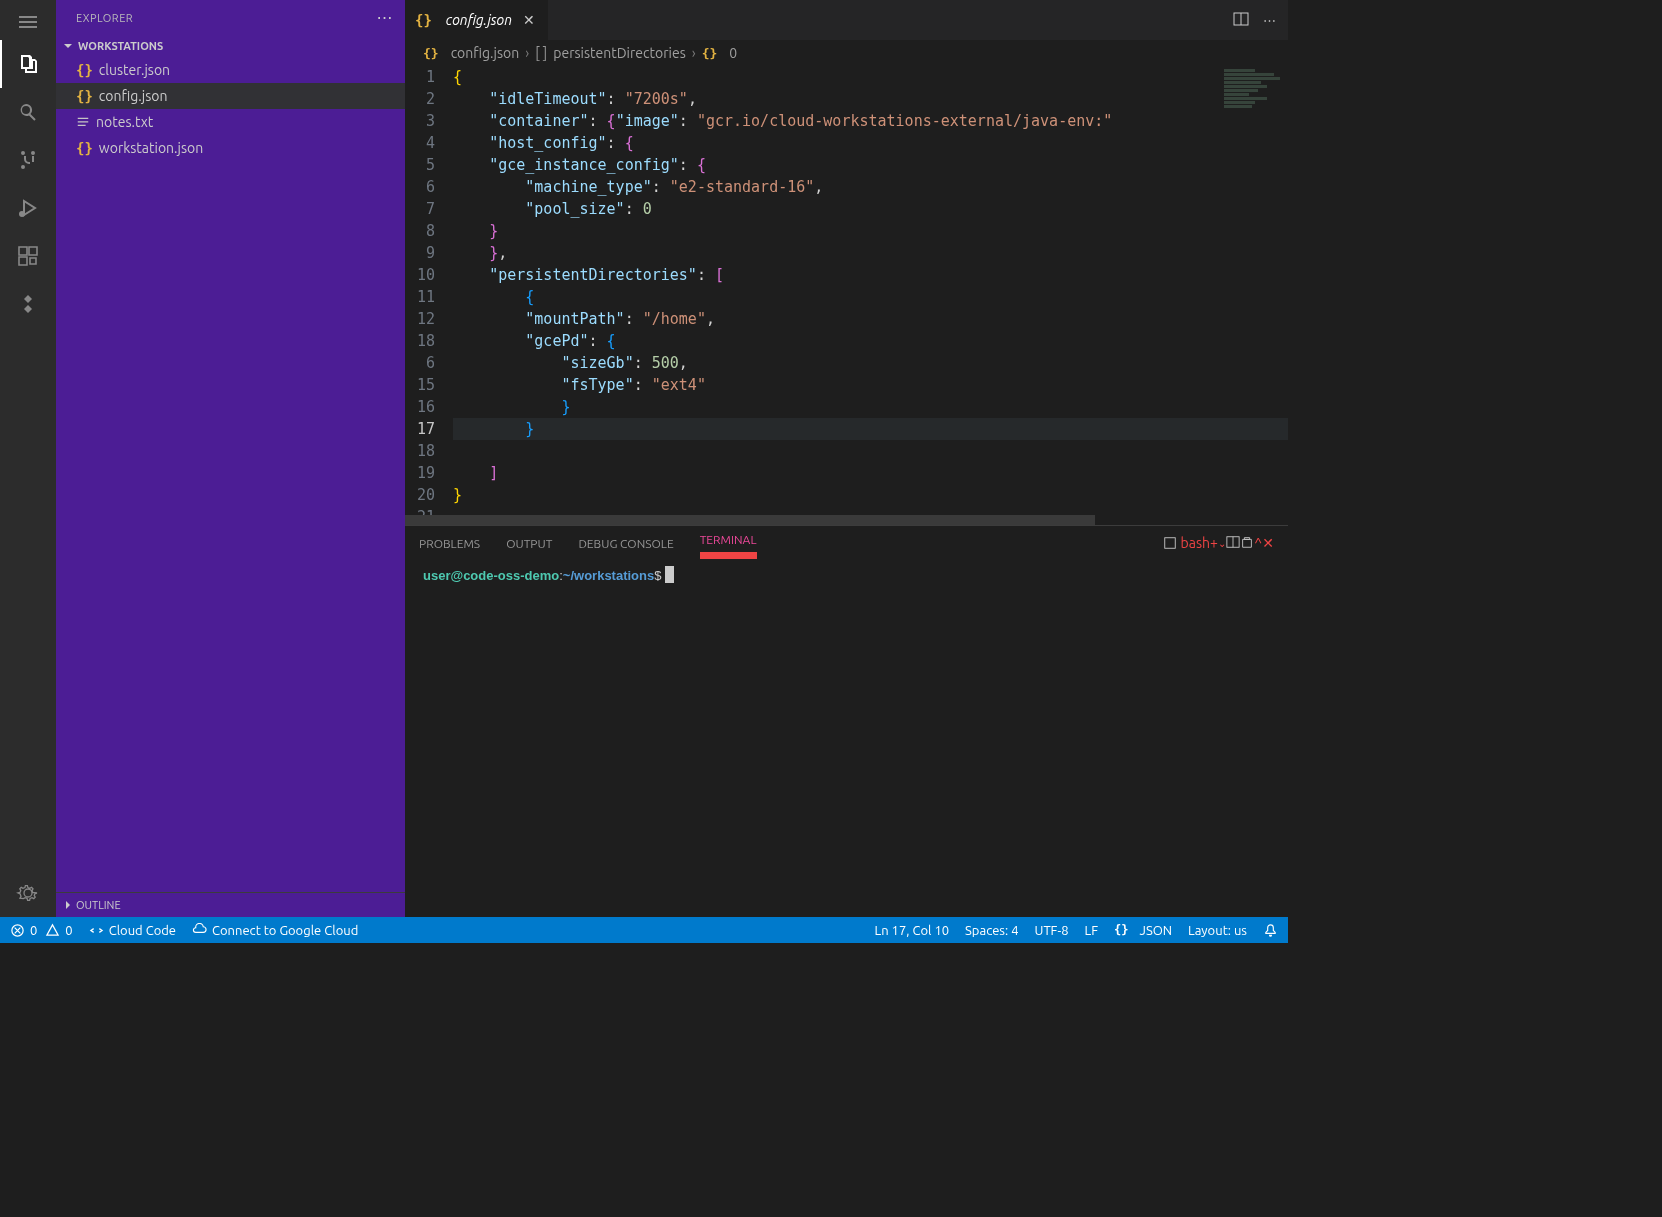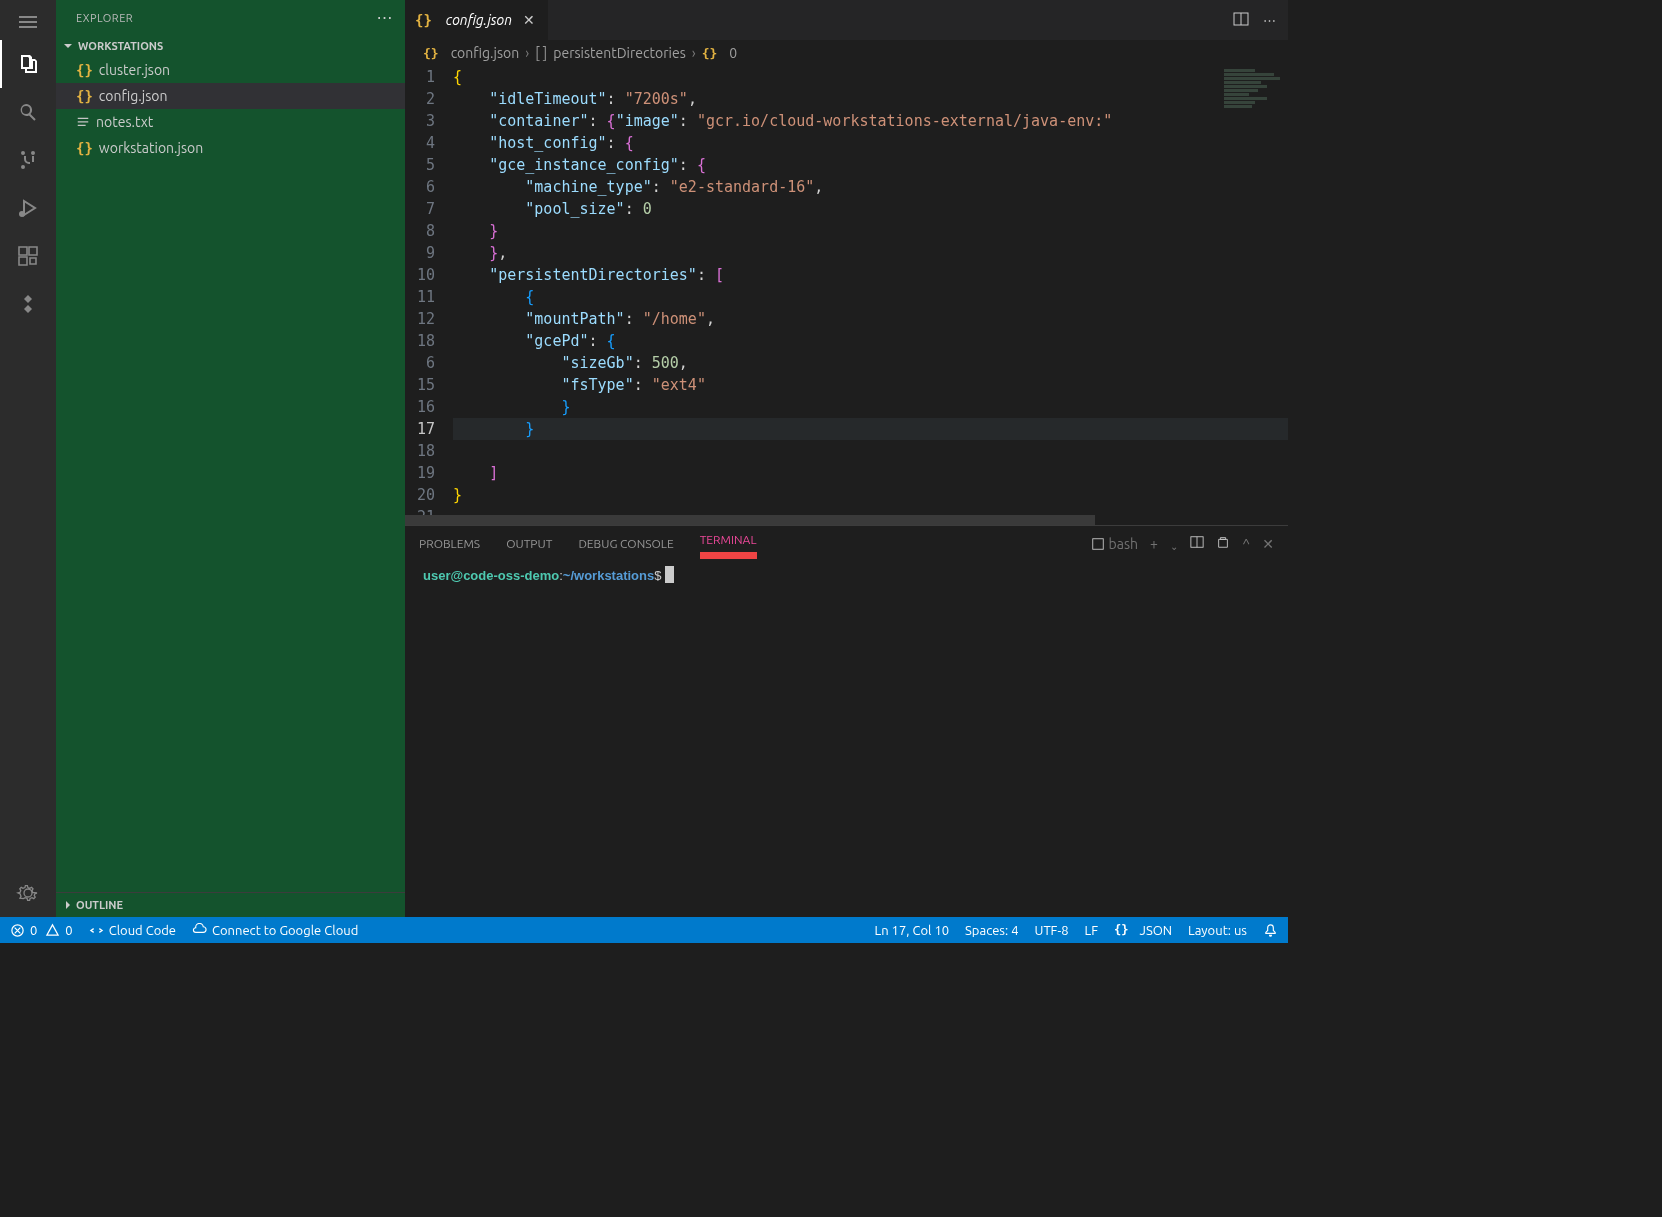--- a/index.html
+++ b/index.html
@@ -6,31 +6,31 @@
 body { font-family: -apple-system,"Segoe UI",Ubuntu,sans-serif; font-size:13px; background:#1e1e1e; color:#ccc; overflow:hidden; width:1288px; height:943px; }
 .root { display:flex; flex-direction:column; height:100%; }
 .top { flex:1; display:flex; min-height:0; }
 .activity-bar { width:56px; background:#2c2c2c; display:flex; flex-direction:column; align-items:center; padding-top:4px; }
 .activity-bar .menu { height:36px; display:flex; align-items:center; justify-content:center; width:100%; cursor:pointer; }
 .activity-bar svg { width:24px; height:24px; fill:#888; }
 .activity-bar .item { height:48px; width:100%; display:flex; align-items:center; justify-content:center; cursor:pointer; }
 .activity-bar .item.active { border-left:2px solid #fff; }
 .activity-bar .item.active svg { fill:#fff; }
 .activity-bar .spacer { flex:1; }
-.sidebar { width:349px; background:#14532d; display:flex; flex-direction:column; }
+.sidebar { width:349px; background:#4c1d95; display:flex; flex-direction:column; }
 .sidebar-hdr { height:35px; display:flex; align-items:center; justify-content:space-between; padding:0 12px 0 20px; color:#bbb; font-size:11px; letter-spacing:.5px; }
 .sidebar-hdr .dots { cursor:pointer; font-size:16px; color:#ccc; }
 .section-hdr { height:22px; display:flex; align-items:center; padding-left:4px; color:#ccc; font-weight:700; font-size:11px; cursor:pointer; }
 .section-hdr svg { width:16px; height:16px; fill:#ccc; margin-right:2px; }
 .files { flex:1; }
 .file-row { height:26px; display:flex; align-items:center; padding-left:20px; cursor:pointer; color:#ccc; font-size:14px; }
 .file-row.sel { background:#313135; }
 .json-ic { color:#e3b342; font-family:monospace; font-size:14px; margin-right:6px; font-weight:600; }
 .txt-ic { color:#c5c5c5; margin-right:6px; font-size:12px; display:inline-flex; }
-.collapsed-sec { height:25px; border-top:1px solid #3c3c3c; display:flex; align-items:center; padding-left:4px; font-weight:700; font-size:11px; cursor:pointer; }
+.collapsed-sec { height:25px; border-top:1px solid #3c3c3c; display:flex; align-items:center; padding-left:4px; font-weight:400; font-size:11px; cursor:pointer; }
 .collapsed-sec svg { width:16px; height:16px; fill:#ccc; transform:rotate(-90deg); }
 .main { flex:1; display:flex; flex-direction:column; background:#1e1e1e; min-width:0; }
 .tabbar { height:40px; background:#252526; display:flex; align-items:stretch; }
 .tab { display:flex; align-items:center; padding:0 10px; background:#1e1e1e; color:#fff; cursor:pointer; font-size:14px; font-style:italic; gap:8px; }
 .tab .x { font-style:normal; cursor:pointer; color:#ccc; width:18px; text-align:center; }
 .tab-actions { margin-left:auto; display:flex; align-items:center; gap:14px; padding-right:12px; color:#ccc; }
 .tab-actions span { cursor:pointer; }
 .breadcrumb { height:26px; display:flex; align-items:center; padding-left:18px; color:#a0a0a0; font-size:14px; gap:6px; }
 .breadcrumb .sep { color:#7a7a7a; }
 .editor { flex:1; display:flex; position:relative; font-family:Menlo,Consolas,monospace; font-size:15px; overflow:hidden; min-height:0; }
@@ -42,21 +42,21 @@
 .n { color:#b5cea8; }
 .br-y { color:#ffd602; }
 .br-p { color:#da70d6; }
 .br-b { color:#179fff; }
 .minimap { position:absolute; top:2px; right:2px; width:62px; height:60px; opacity:.55; cursor:pointer; }
 .minimap .tiny{height:3px;background:#7a8;margin:1px 0;opacity:.5;}
 .panel { height:392px; border-top:1px solid #3c3c3c; background:#1e1e1e; display:flex; flex-direction:column; }
 .panel-tabs { height:34px; display:flex; align-items:center; padding:0 14px; gap:26px; color:#969696; font-size:12px; }
 .panel-tabs .pt { cursor:pointer; padding:6px 0; }
 .panel-tabs .pt.active { color:#ec4899; border-bottom:7px solid #ef4444; }
-.panel-tabs .right { margin-left:auto; display:flex; align-items:flex-end; gap:12px; color:#737373; }
+.panel-tabs .right { margin-left:auto; display:flex; align-items:center; color:#ef4444; }
 .panel-tabs .right span { cursor:pointer; font-size:14px; }
 .terminal { flex:1; padding:6px 18px; font-family:Liberation Sans, sans-serif; font-size:13px; }
 .term-u { color:#4ec9b0; font-weight:600; }
 .term-p { color:#569cd6; font-weight:600; }
 .cursor { display:inline-block; width:9px; height:17px; background:#ccc; vertical-align:text-bottom; }
 .statusbar { height:26px; background:#007acc; color:#fff; display:flex; align-items:center; padding:0 10px; font-size:13px; gap:16px; }
 .statusbar .seg { display:flex; align-items:center; gap:5px; cursor:pointer; }
 .statusbar .seg svg { width:15px; height:15px; fill:#fff; }
 .statusbar .spacer { flex:1; }
 .hscroll{height:10px;background:#1e1e1e;position:relative;}

